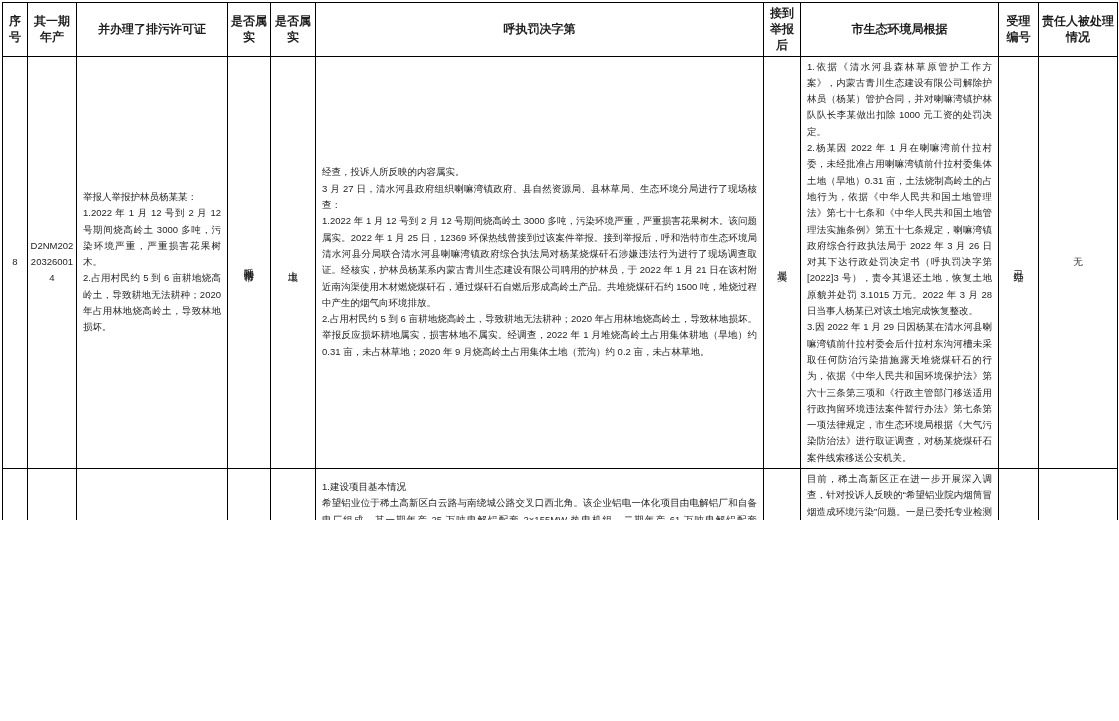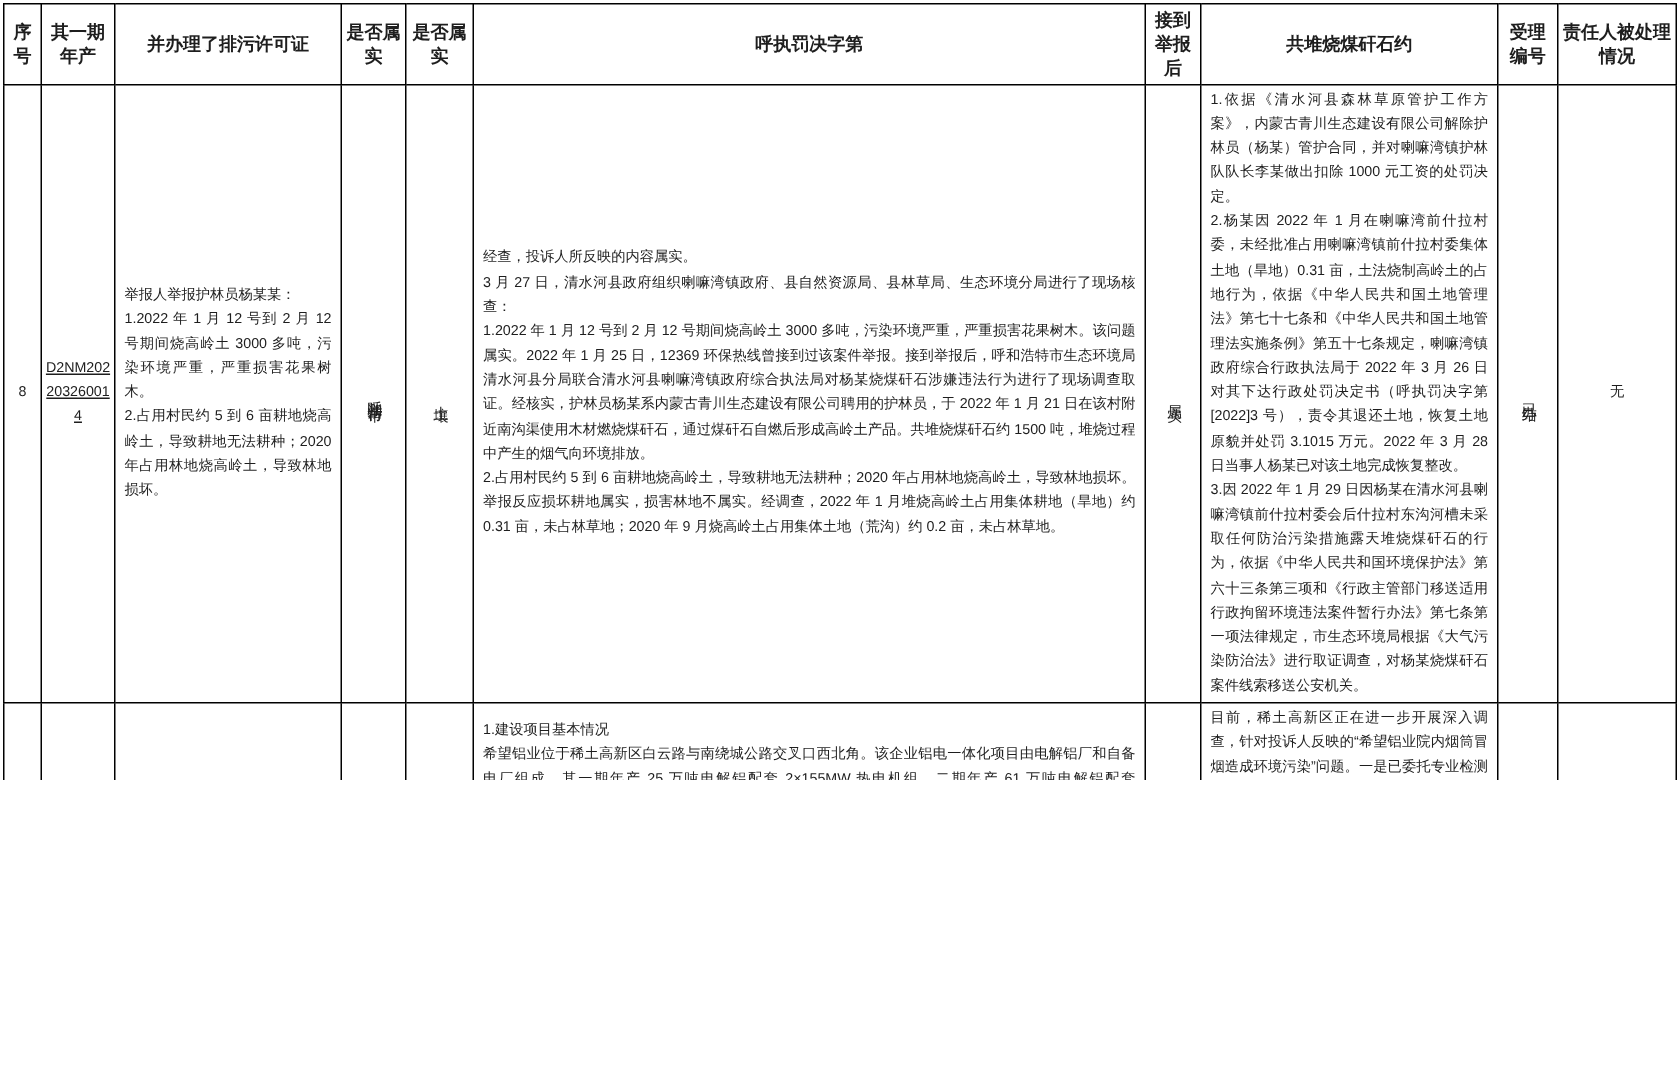--- a/index.html
+++ b/index.html
@@ -22,21 +22,21 @@
     padding: 2px 3px;
     background: #fff;
   }
   table.grid td {
     font: 9.5px/16.3px "Liberation Sans", "DejaVu Sans", sans-serif;
     padding: 2px 6px;
     margin-left: 16px;
   }
   .center { text-align: center; }
   .para { white-space: pre-wrap; text-align: justify; text-justify: inter-character; }
-  .breakall { word-break: break-all; padding: 1px !important; text-decoration: underline; }
+  .breakall { word-break: break-all; padding: 1px !important; }
   .vert {
     display: inline-block;
     writing-mode: vertical-rl;
     text-orientation: upright;
     font-size: 10px;
     letter-spacing: 1px;
     line-height: 1.1;
   }
   th.pad-wide { padding: 0 5px; border-radius: 24px; }
   tr.header-row { height: 51px; }
@@ -62,21 +62,21 @@
     </colgroup>
     <thead>
       <tr class="header-row">
         <th>序号</th>
         <th>其一期年产</th>
         <th>并办理了排污许可证</th>
         <th>是否属实</th>
         <th>是否属实</th>
         <th>呼执罚决字第</th>
         <th>接到举报后</th>
-        <th>共堆烧煤矸石约</th>
+        <th>市生态环境局根据</th>
         <th>受理编号</th>
         <th class="pad-wide">责任人被处理情况</th>
       </tr>
     </thead>
     <tbody>
       <tr class="row-a">
         <td class="center">8</td>
         <td class="center breakall">D2NM202203260014</td>
         <td class="para">举报人举报护林员杨某某：
 1.2022 年 1 月 12 号到 2 月 12 号期间烧高岭土 3000 多吨，污染环境严重，严重损害花果树木。

